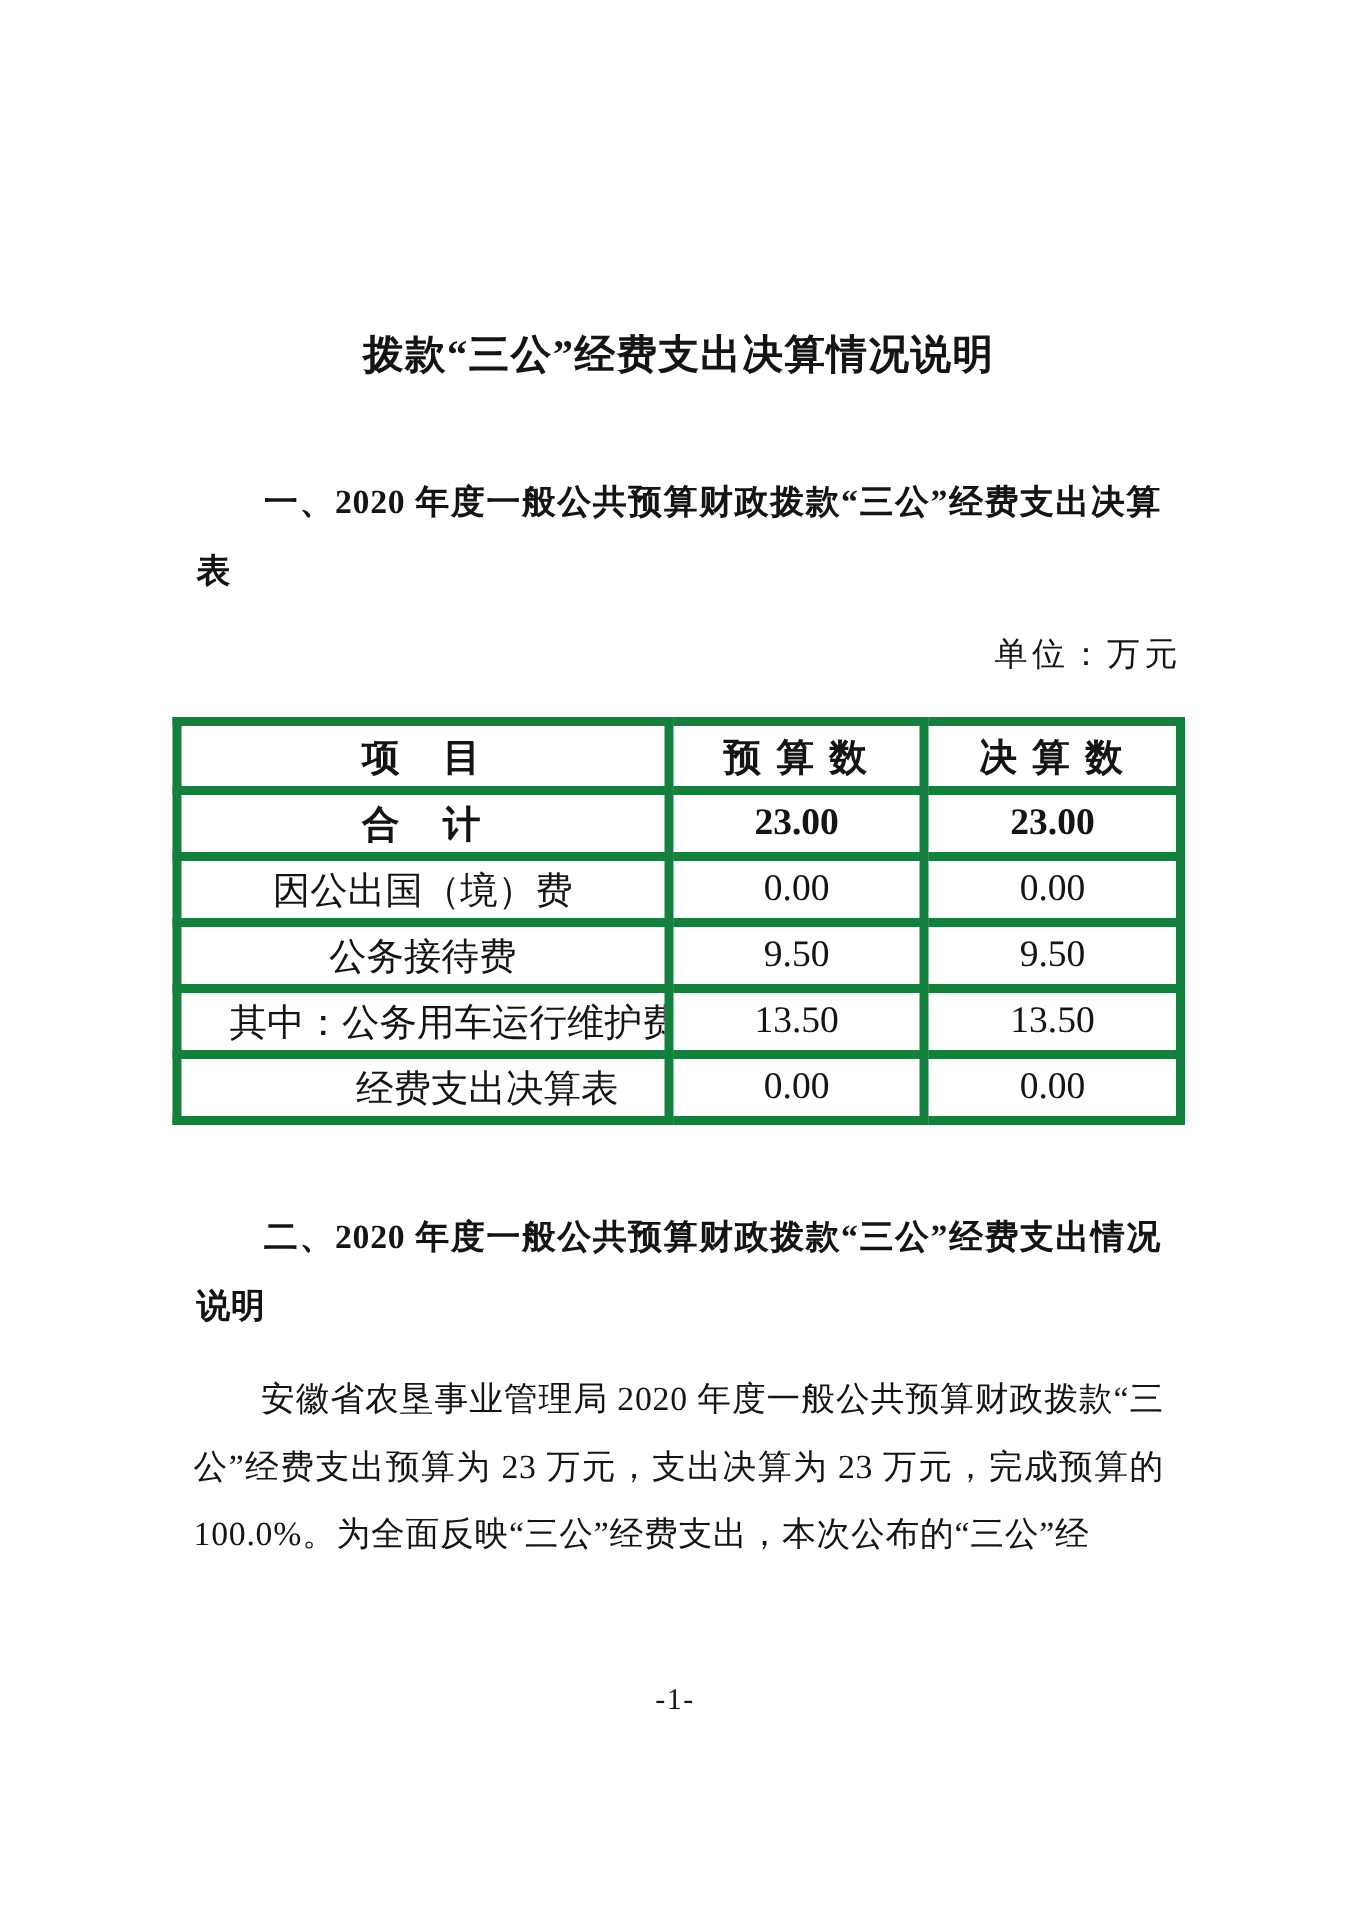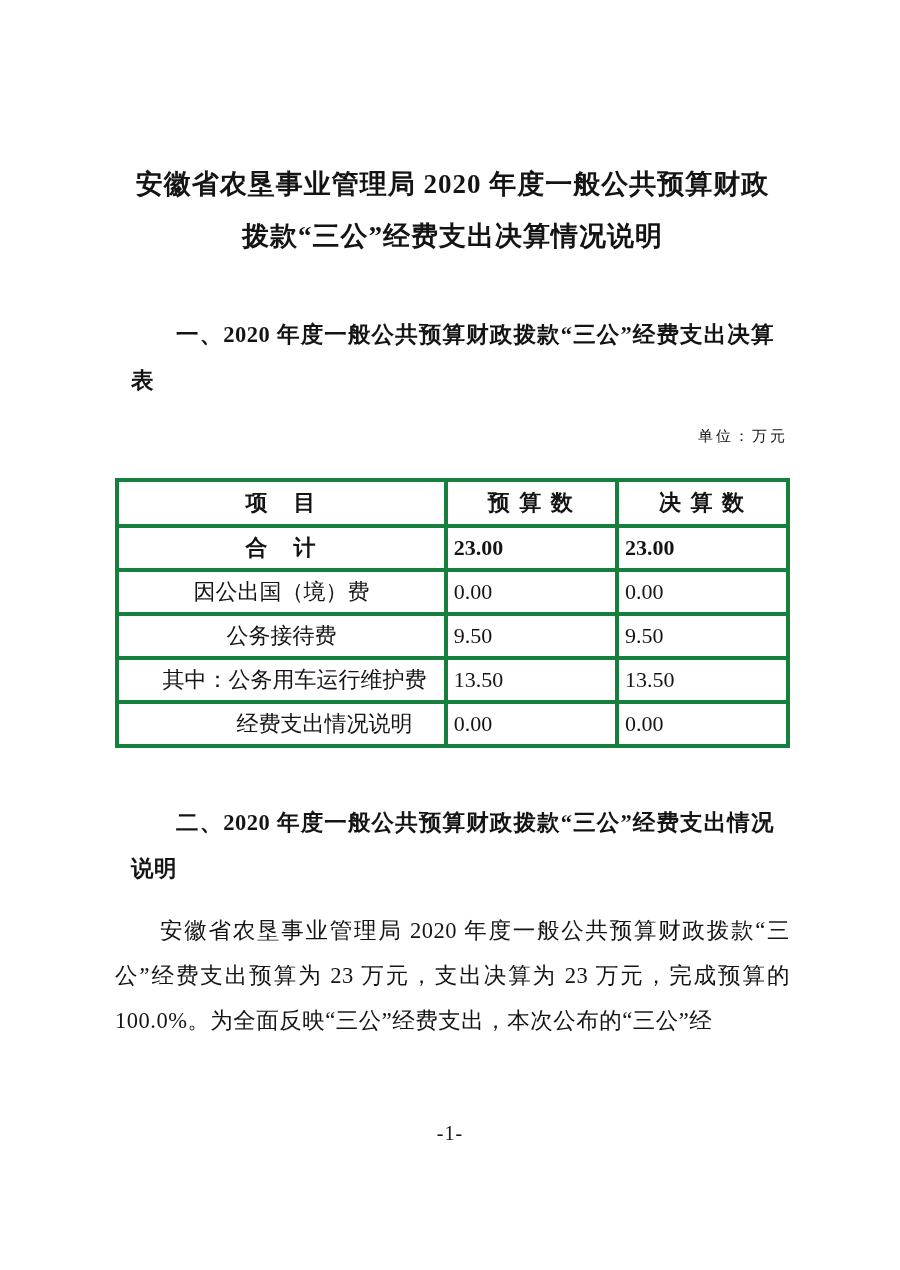--- a/index.html
+++ b/index.html
@@ -28,73 +28,73 @@
     line-height:46px;
     text-indent:2em;
     text-align:justify;
     letter-spacing:0.5px;
   }
   .s1 { margin-top:50px; }
   .s2 { margin-top:52px; }
   .unit-line {
     margin-top:2px;
     text-align:right;
-    font-size:15px;
+    font-size:22px;
     line-height:32px;
     letter-spacing:3px;
     padding-right:2px;
   }
   table.expense {
     width:100%;
     border-collapse:collapse;
     table-layout:fixed;
     margin-top:26px;
   }
   table.expense col.c1 { width:49%; }
   table.expense col.c2 { width:25.5%; }
   table.expense col.c3 { width:25.5%; }
   table.expense th, table.expense td {
-    border:4px solid #15803d;
-    font-size:22px;
+    border:6px solid #15803d;
+    font-size:25px;
     padding:0 6px;
     box-sizing:border-box;
     white-space:nowrap;
     overflow:hidden;
   }
   table.expense th { height:46px; font-weight:bold; text-align:center; letter-spacing:2px; }
   table.expense td { height:44px; }
-  td.num { }
+  td.num { text-align:center; }
   tr.total-row td { font-weight:bold; }
   tr.total-row td.item { text-align:center; letter-spacing:2px; }
   td.item { text-align:center; }
   tr.row-subitem td.item { padding-left:32px;margin-top:47px; }
   tr.row-purchase td.item { padding-left:92px; }
   .body-paragraph {
-    margin:0;
+    margin:14px;
     font-size:22.5px;
     line-height:45px;
     text-indent:2em;
     text-align:justify;
     letter-spacing:0.5px;
   }
   .page-footer {
     position:absolute;
     left:0; right:0; top:1122px;
     text-align:center;
     font-size:20px;
     letter-spacing:1px;
   }
 </style>
 </head>
 <body>
 
 <div class="page">
 
   <h1 class="doc-title">
-    <span>安徽省农垦事业管理局 2020 年度一般公共预算财政</span><br>
+    <br>
     <span>拨款“三公”经费支出决算情况说明</span>
   </h1>
 
   <p class="section-heading s1">一、2020 年度一般公共预算财政拨款“三公”经费支出决算表</p>
 
   <div class="unit-line">单位：万元</div>
 
   <table class="expense">
     <colgroup>
         <col class="c1">
@@ -123,21 +123,21 @@
         <td class="item">公务接待费</td>
         <td class="num">9.50</td>
         <td class="num">9.50</td>
       </tr>
       <tr class="row-subitem">
         <td class="item">其中：公务用车运行维护费</td>
         <td class="num">13.50</td>
         <td class="num">13.50</td>
       </tr>
       <tr class="row-purchase">
-        <td class="item">经费支出情况说明</td>
+        <td class="item">经费支出决算表</td>
         <td class="num">0.00</td>
         <td class="num">0.00</td>
       </tr>
     </tbody>
   </table>
 
   <p class="section-heading s2">二、2020 年度一般公共预算财政拨款“三公”经费支出情况说明</p>
 
 
   <p class="body-paragraph">安徽省农垦事业管理局 2020 年度一般公共预算财政拨款“三公”经费支出预算为 23 万元，支出决算为 23 万元，完成预算的 100.0%。为全面反映“三公”经费支出，本次公布的“三公”经</p>

